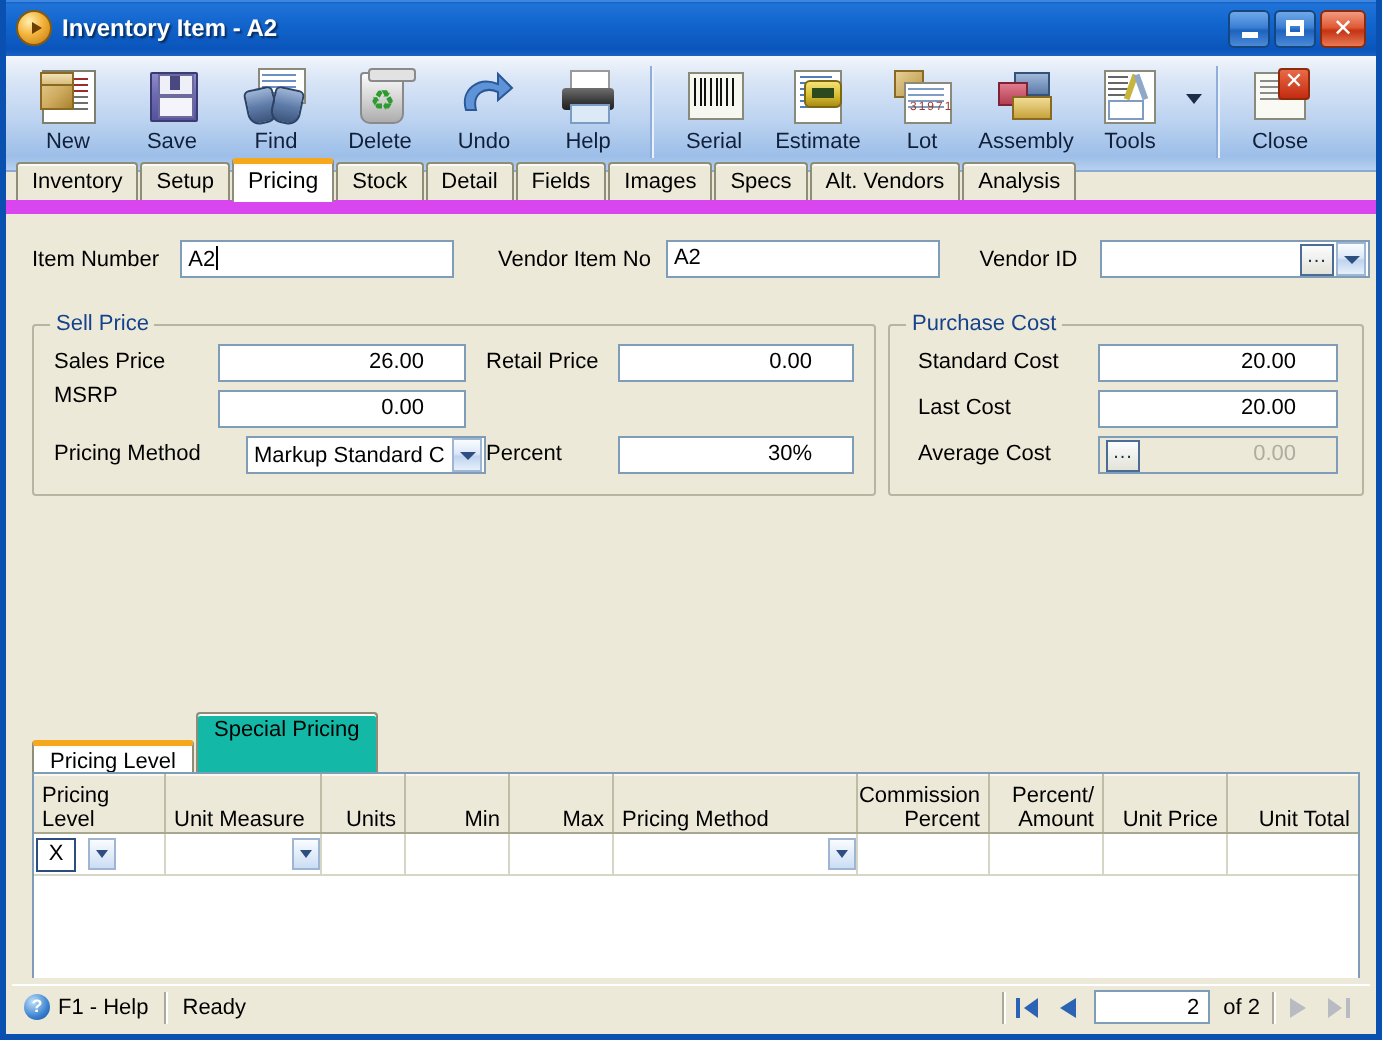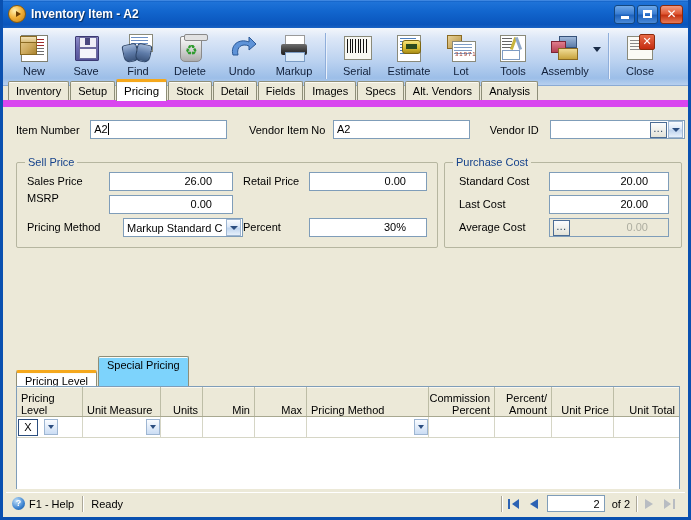--- a/index.html
+++ b/index.html
@@ -206,21 +206,21 @@
   
   .grp{position:absolute;border:1px solid #B6B6A0;border-radius:2px;}
   .grp>.cap{
     position:absolute;top:-7px;left:8px;background:#ECE9D8;padding:0 3px;
     color:#15428B;font-size:11px;
   }
   
   .itabs{position:absolute;left:10px;top:246px;display:flex;align-items:flex-end;text-align:center;}
   .itab{
     height:34px;line-height:17px;padding:0 8px;box-sizing:border-box;font-size:11px;
-    border:1px solid #8E8E78;border-bottom:none;background:#7dd3fc;border-radius:2px 2px 0 0;
+    border:1px solid #8E8E78;border-bottom:none;background:#14b8a6;border-radius:2px 2px 0 0;
     margin-right:1px;box-shadow:inset 0 1px 0 #FBFAF4;
   }
   .itab.active{background:#fff;border-top:3px solid #F5A81C;height:20px;line-height:16px;font-weight:normal;}
   
   .gridbox{
     position:absolute;left:10px;top:276px;width:664px;height:184px;
     box-sizing:border-box;border:1px solid #7F9DB9;background:#fff;overflow:hidden;
   }
   .ghead{display:flex;height:29px;background:#ECE9D8;border-bottom:1px solid #A8A890;}
   .gh{
@@ -353,21 +353,21 @@
     </div>
 
     <div class="tbtn">
       <span class="glyph">
         <span class="ic prt">
             <span class="pap"></span>
             <span class="body"></span>
             <span class="out"></span>
           </span>
       </span>
-      <span class="lbl">Markup</span>
+      <span class="lbl">Help</span>
     </div>
 
     <div class="tsep"></div>
 
     <div class="tbtn">
       <span class="glyph">
         <span class="ic ser">
             <span class="pg"></span>
             <span class="bc"></span>
           </span>
@@ -395,40 +395,40 @@
             <span class="pg"></span>
             <span class="gr"></span>
             <span class="nm">31971</span>
           </span>
       </span>
       <span class="lbl">Lot</span>
     </div>
 
     <div class="tbtn">
       <span class="glyph">
+        <span class="ic asm">
+            <span class="p1"></span>
+            <span class="p2"></span>
+            <span class="p3"></span>
+          </span>
+      </span>
+      <span class="lbl">Assembly</span>
+    </div>
+
+    <div class="tbtn">
+      <span class="glyph">
         <span class="ic tls">
             <span class="pg"></span>
             <span class="ln"></span>
             <span class="wr"></span>
             <span class="sd"></span>
             <span class="gd"></span>
           </span>
       </span>
       <span class="lbl">Tools</span>
-    </div>
-
-    <div class="tbtn">
-      <span class="glyph">
-        <span class="ic asm">
-            <span class="p1"></span>
-            <span class="p2"></span>
-            <span class="p3"></span>
-          </span>
-      </span>
-      <span class="lbl">Assembly</span>
     </div>
 
     <div class="tools-arrow">
         <i></i>
       </div>
 
     <div class="tsep"></div>
 
     <div class="tbtn">
       <span class="glyph">

